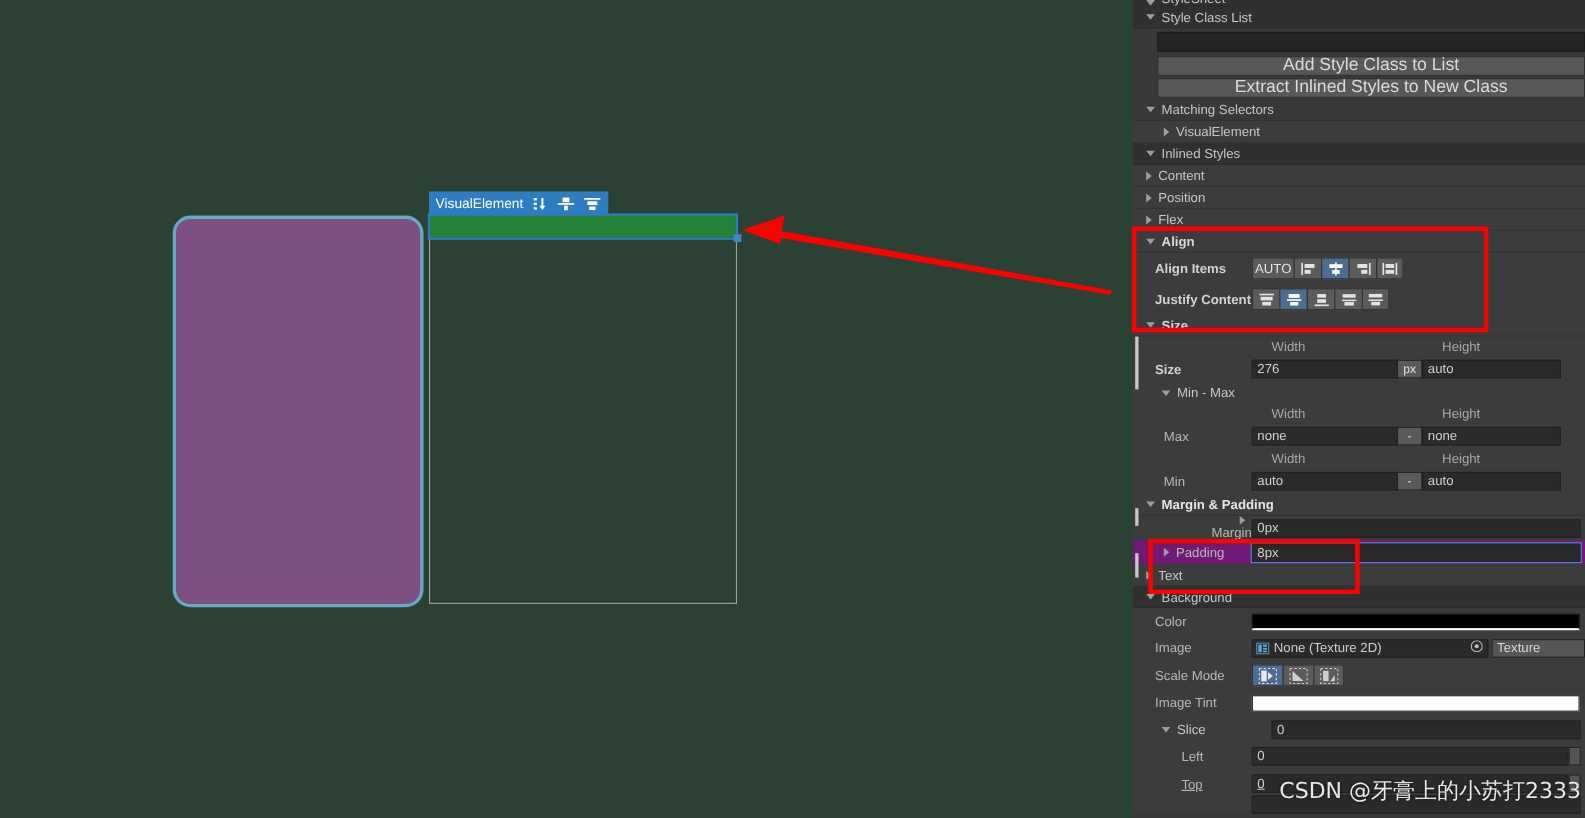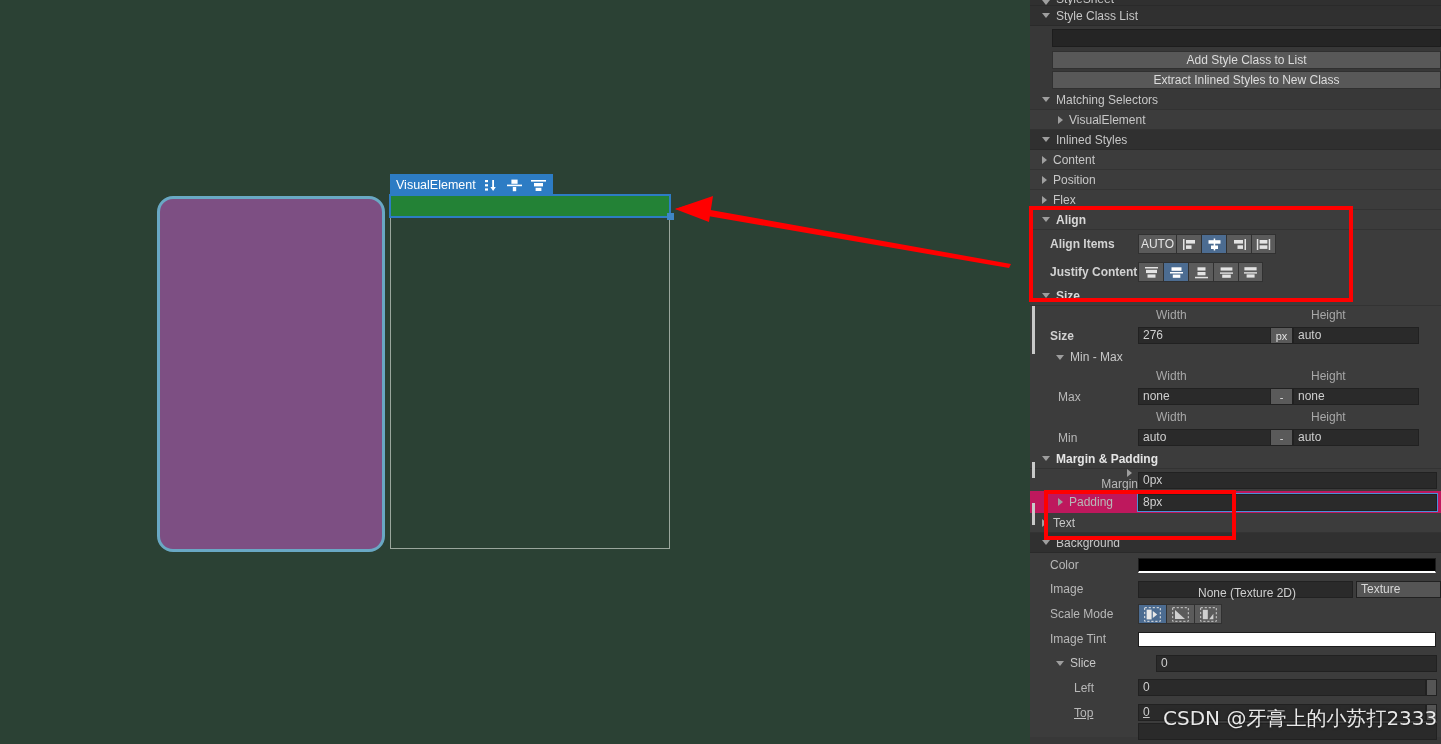--- a/index.html
+++ b/index.html
@@ -143,21 +143,21 @@
     border: 1px solid #212121;
     border-left: none;
   }
   .unit.dash { min-width: 22px; }
 
   .bigbtn {
     height: 18px;
     background: #585858;
     border: 1px solid #303030;
     color: #dcdcdc;
-    font-size: 12px;
+    font-size: 16px;
     display: flex; align-items: center; justify-content: center;
     margin: 0 6px;
   }
   .emptyfield {
     height: 18px;
     background: #252525;
     border: 1px solid #1d1d1d;
     margin: 0 6px;
   }
 
@@ -181,21 +181,20 @@
   }
   .objfield {
     height: 17px;
     background: #2a2a2a;
     border: 1px solid #212121;
     display: flex; align-items: center;
     color: #cfcfcf;
     font-size: 12px;
     padding-left: 3px;
     gap: 4px;
-    flex-direction: column;
   }
   .objsuffix {
     height: 17px;
     background: #555555;
     border: 1px solid #212121;
     color: #d8d8d8;
     font-size: 12px;
     display: flex; align-items: center;
     padding: 0 4px;
     overflow: hidden;
@@ -458,21 +457,21 @@
       <span class="tri"></span>
       <span class="fold-label" style="font-weight:bold;color:#e5e5e5;">Margin &amp; Padding</span>
     </div>
     <div class="row" style="height:22px;background:#3c3c3c;">
       <span class="rlabel ind1" style="display:flex;align-items:flex-end;flex-direction:column;">
         <span class="tri closed"></span>
         <span>Margin</span>
       </span>
       <div class="tbox" style="flex:1;margin-right:4px;">0px</div>
     </div>
-    <div class="row" style="height:22px;background:#be185d;">
+    <div class="row" style="height:22px;background:#701a75;">
       <span class="rlabel ind1" style="display:flex;align-items:center;">
         <span class="tri closed"></span>
         <span>Padding</span>
       </span>
       <div class="tbox bluefocus" style="flex:1;margin-right:4px;">8px</div>
     </div>
 
     <div class="fold" style="background:#3c3c3c;border-bottom:1px solid #333;">
       <span class="tri closed"></span>
       <span class="fold-label">Text</span>

